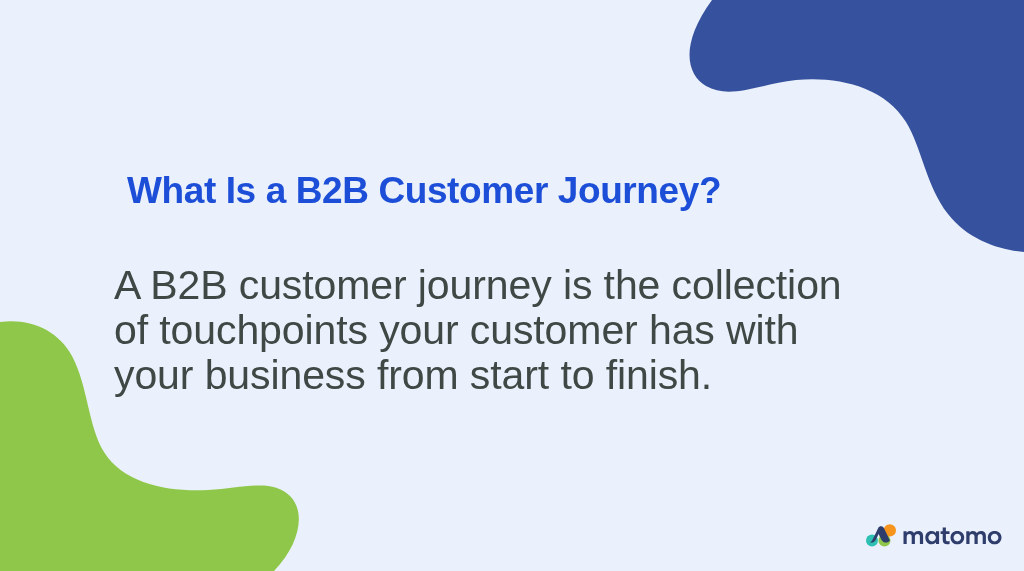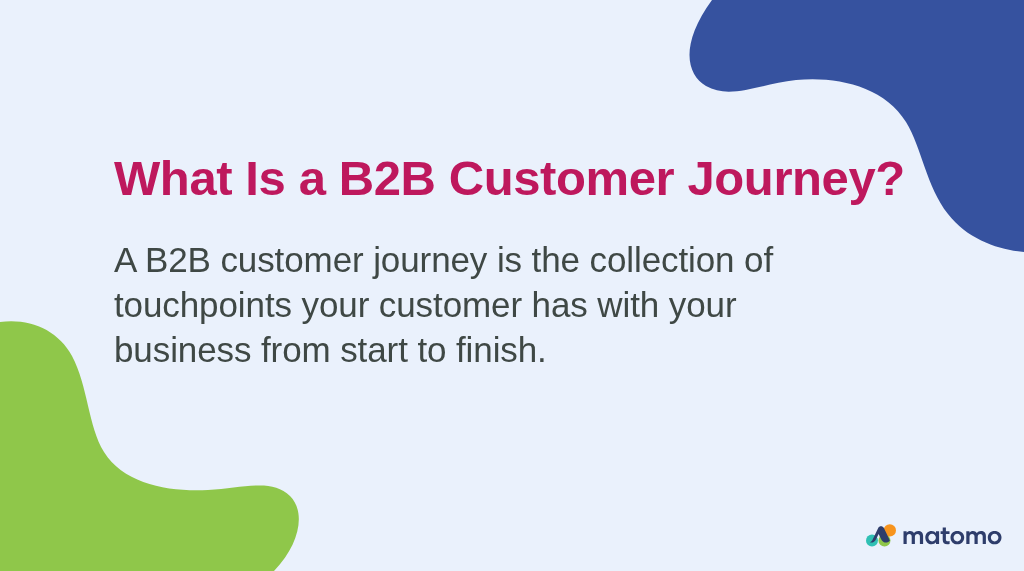--- a/index.html
+++ b/index.html
@@ -27,34 +27,34 @@
     height: 571px;
     pointer-events: none;
   }
   #content {
     position: absolute;
     left: 114px;
     top: 150px;
     width: 790px;
   }
   #slide-title {
-    margin: 0;
+    margin: 13px;
     font-family: "Liberation Sans", sans-serif;
-    font-size: 49px;
+    font-size: 37px;
     font-weight: bold;
     line-height: 56px;
     letter-spacing: -0.4px;
-    color: #be185d;
+    color: #1d4ed8;
     white-space: nowrap;
   }
   #slide-body {
     margin: 0;
     padding-top: 31px;
     font-family: "Liberation Sans", sans-serif;
-    font-size: 35px;
+    font-size: 41px;
     font-weight: normal;
     line-height: 45px;
     letter-spacing: -0.1px;
     color: #3f4845;
     max-width: 760px;
   }
   #brand-logo {
     position: absolute;
     left: 866px;
     top: 524px;

